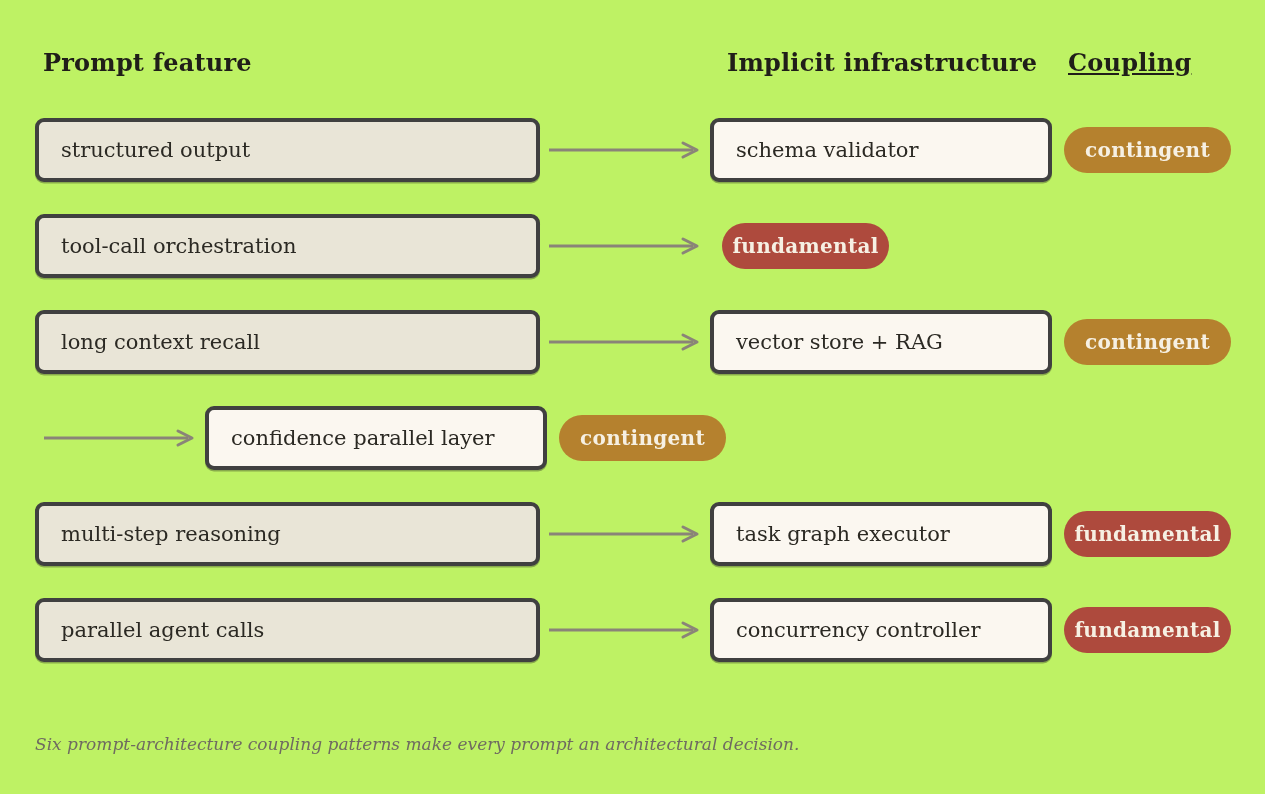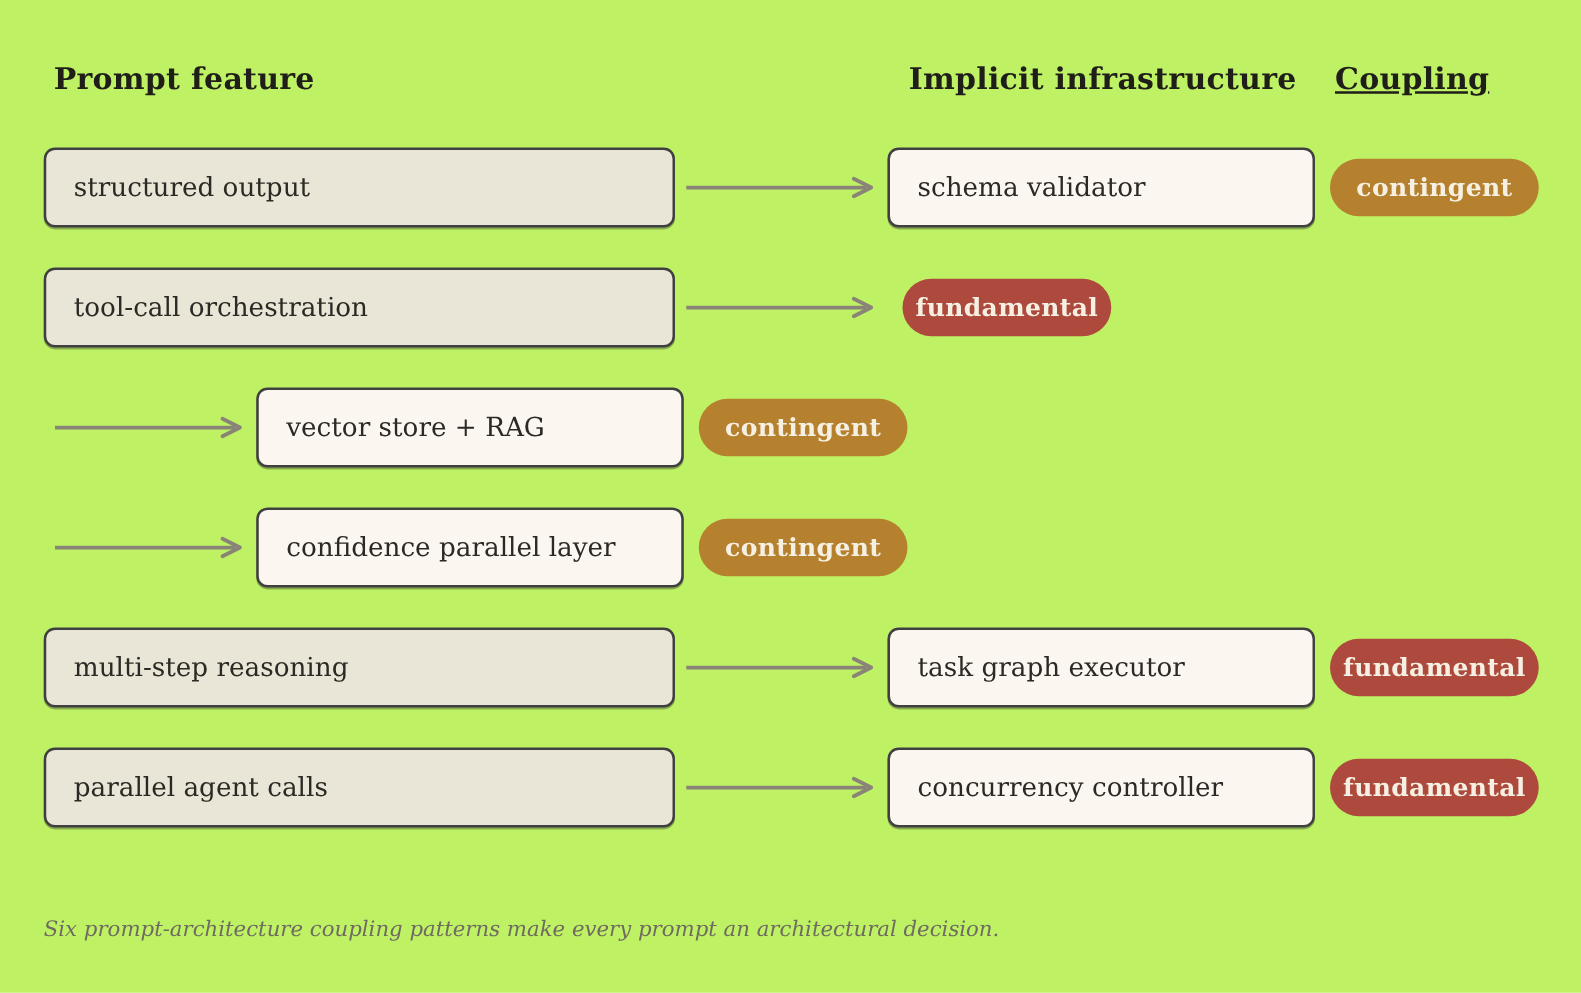--- a/index.html
+++ b/index.html
@@ -34,21 +34,21 @@
     gap: 32px;
   }
   .row {
     display: flex;
     align-items: center;
     height: 64px;
   }
   .box {
     box-sizing: border-box;
     height: 64px;
-    border: 2px solid #404040;
+    border: 4px solid #404040;
     border-radius: 9px;
     display: flex;
     align-items: center;
     padding: 0 20px 0 22px;
     font-size: 21px;
     color: #2b2923;
     box-shadow: 0 1.5px 0 rgba(38, 37, 31, 0.35);
     white-space: nowrap;
   }
   .box.feature-box {
@@ -118,20 +118,21 @@
       <div class="arrow-cell">
         <svg width="160" height="20" viewBox="0 0 160 20">
             <line x1="4" y1="10" x2="148" y2="10" stroke="#8a8478" stroke-width="3"></line>
             <polyline points="138,3 152,10 138,17" fill="none" stroke="#8a8478" stroke-width="3" stroke-linecap="round" stroke-linejoin="round"></polyline>
           </svg>
       </div>
       <div class="badge" style="background-color: rgb(174, 74, 61);">fundamental</div>
     </div>
 
     <div class="row">
+      <div class="box feature-box">long context recall</div>
       <div class="arrow-cell">
         <svg width="160" height="20" viewBox="0 0 160 20">
             <line x1="4" y1="10" x2="148" y2="10" stroke="#8a8478" stroke-width="3"></line>
             <polyline points="138,3 152,10 138,17" fill="none" stroke="#8a8478" stroke-width="3" stroke-linecap="round" stroke-linejoin="round"></polyline>
           </svg>
       </div>
       <div class="box infra-box">vector store + RAG</div>
       <div class="badge" style="background-color: rgb(181, 129, 46);">contingent</div>
     </div>
 

